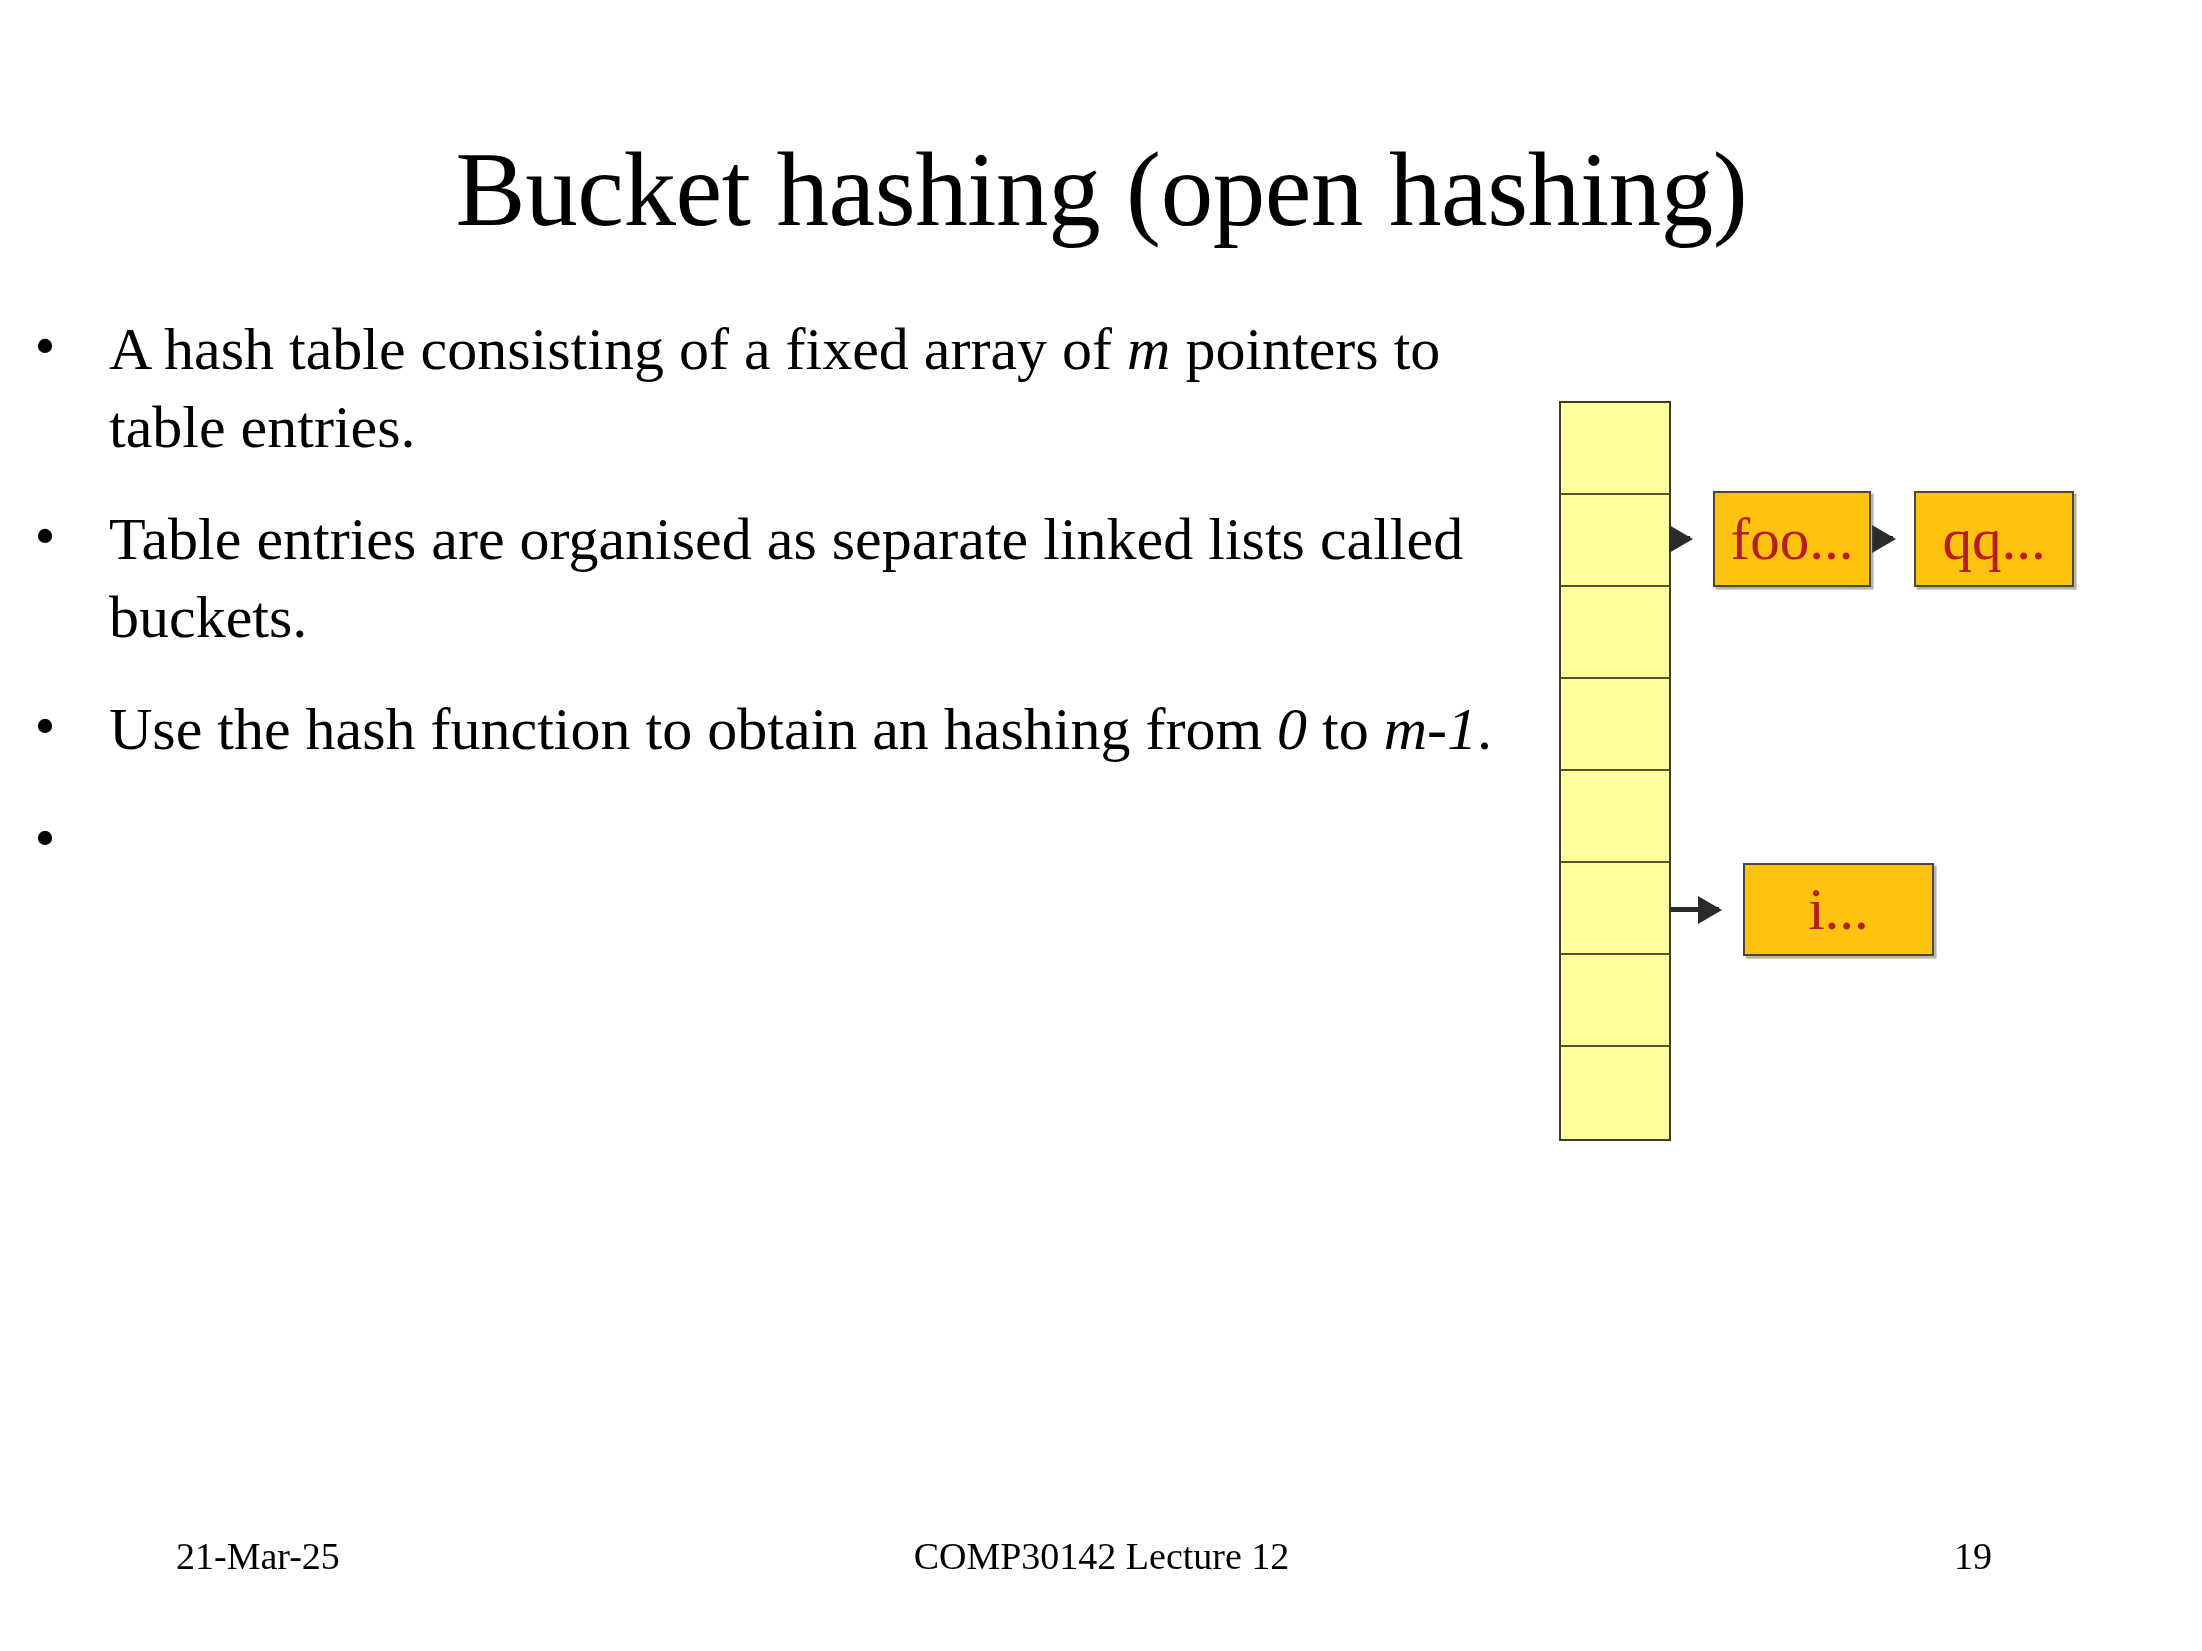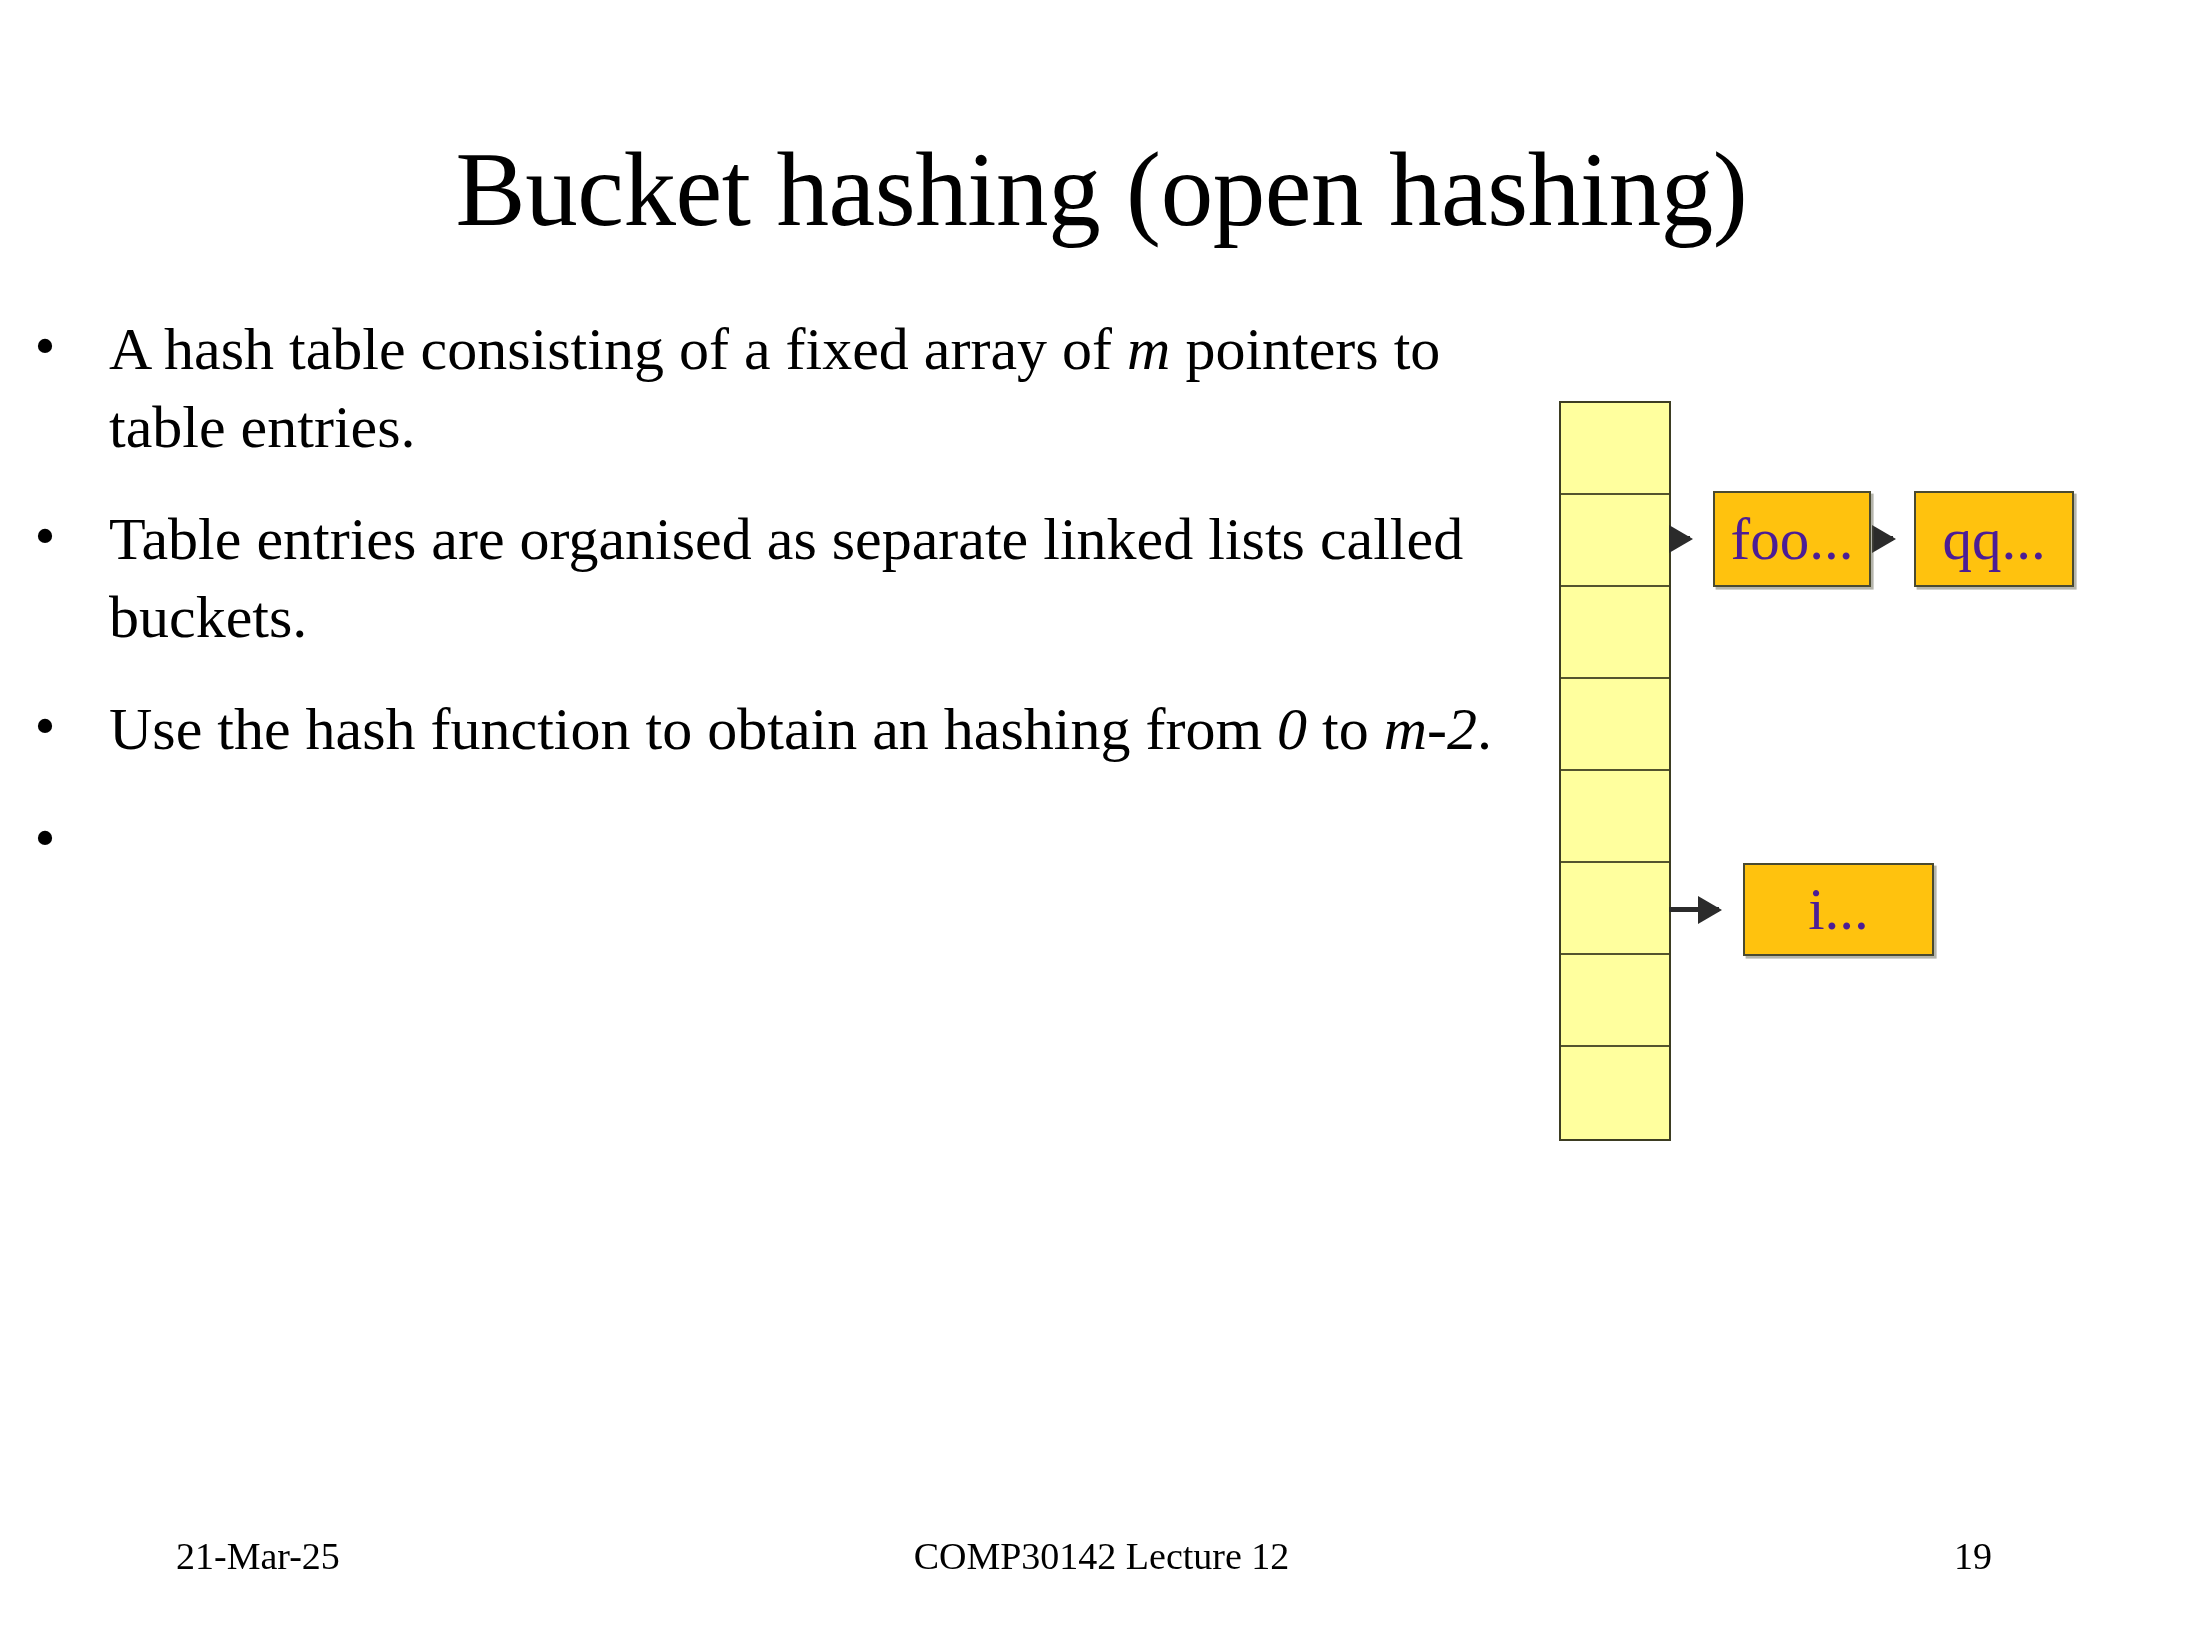--- a/index.html
+++ b/index.html
@@ -84,21 +84,21 @@
   .node-box {
     position: absolute;
     background: #ffc20e;
     border: 2.6px solid #4a4a30;
     box-sizing: border-box;
     display: flex;
     align-items: center;
     justify-content: center;
     font-size: 59px;
     line-height: 1;
-    color: #4c1d95;
+    color: #b91c1c;
     box-shadow: 2.6px 2.6px 0 rgba(90,90,70,0.45);
   }
   #node-foo { left: 182px; top: 112px; width: 158px; height: 96px; }
   #node-qq  { left: 383px; top: 112px; width: 160px; height: 96px; }
   #node-i   { left: 212px; top: 484px; width: 191px; height: 93px; }
 
   .arrow {
     position: absolute;
     height: 5.2px;
     background: #2b2b2b;
@@ -163,21 +163,21 @@
   <div class="bullet-item">
     <span class="bullet-marker">•</span>
     <span class="bullet-text">
       <span>Table entries are organised as separate linked lists called buckets.</span>
     </span>
   </div>
 
   <div class="bullet-item">
     <span class="bullet-marker">•</span>
     <span class="bullet-text">
-      <span>Use the hash function to obtain an hashing from </span><em>0</em><span> to </span><em>m-2</em><span>.</span>
+      <span>Use the hash function to obtain an hashing from </span><em>0</em><span> to </span><em>m-1</em><span>.</span>
     </span>
   </div>
 
   <div class="bullet-item">
     <span class="bullet-marker">•</span>
   </div>
 
 </div>
 
 <div id="bucket-diagram">

